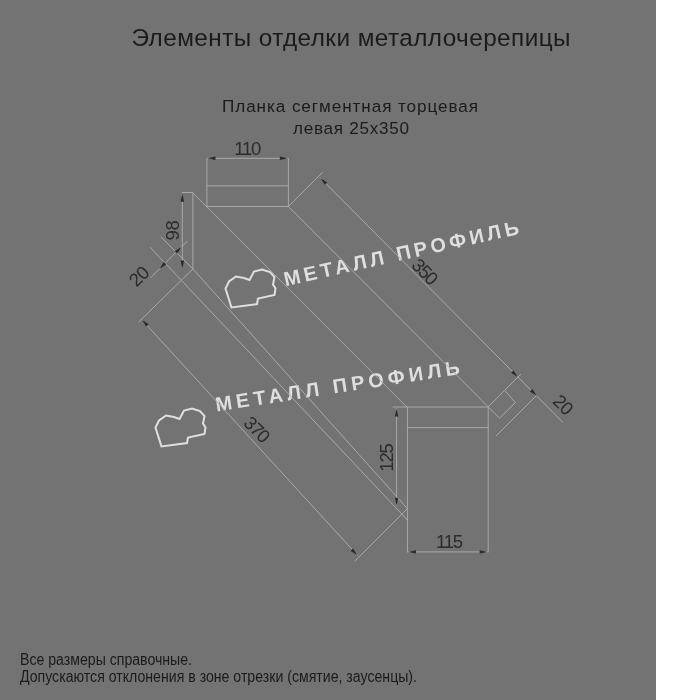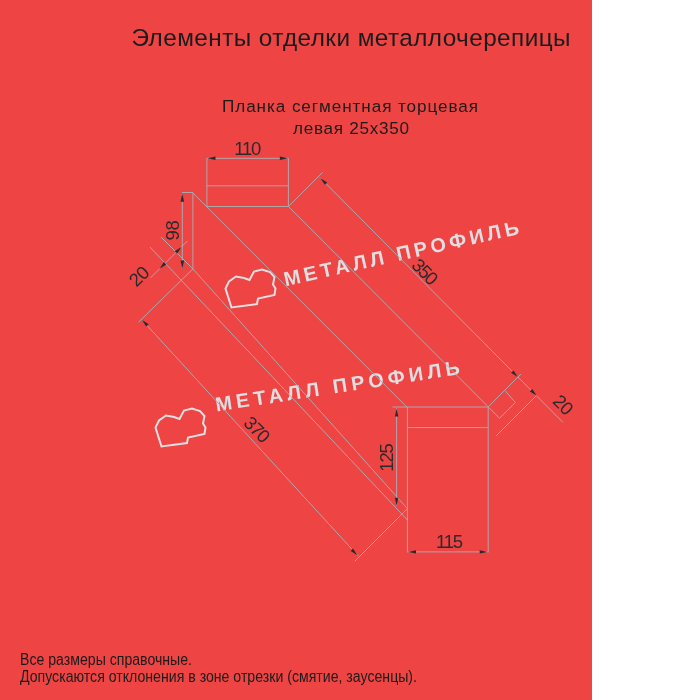--- a/index.html
+++ b/index.html
@@ -1,16 +1,16 @@
 <!DOCTYPE html>
 <html><head>
 <meta charset="utf-8">
 <style>
   html,body{margin:0;padding:0;background:#ffffff;}
-  #page{position:relative;width:592px;height:700px;background:#ef4444;overflow:hidden;
+  #page{position:relative;width:656px;height:700px;background:#737373;overflow:hidden;
         font-family:"Liberation Sans", sans-serif;}
   svg{position:absolute;left:0;top:0;transform:translateZ(0);}
 </style>
 </head>
 <body>
 <div id="page">
 <svg width="700" height="700" viewBox="0 0 700 700">
 
   <text x="351" y="45.9" font-size="24.3" fill="#1b1b1b" text-anchor="middle" textLength="439" lengthAdjust="spacing">Элементы отделки металлочерепицы</text>
 

